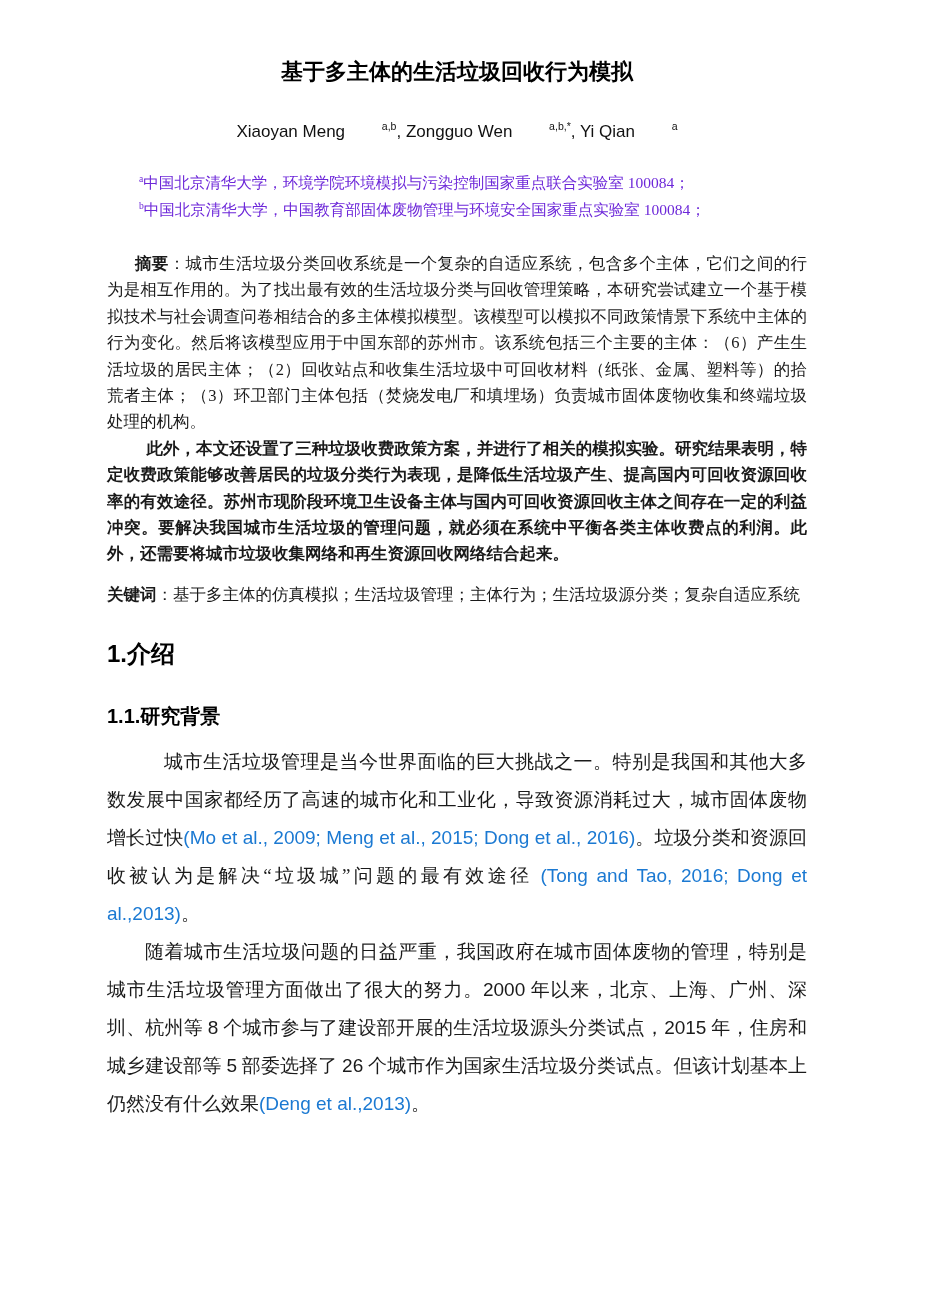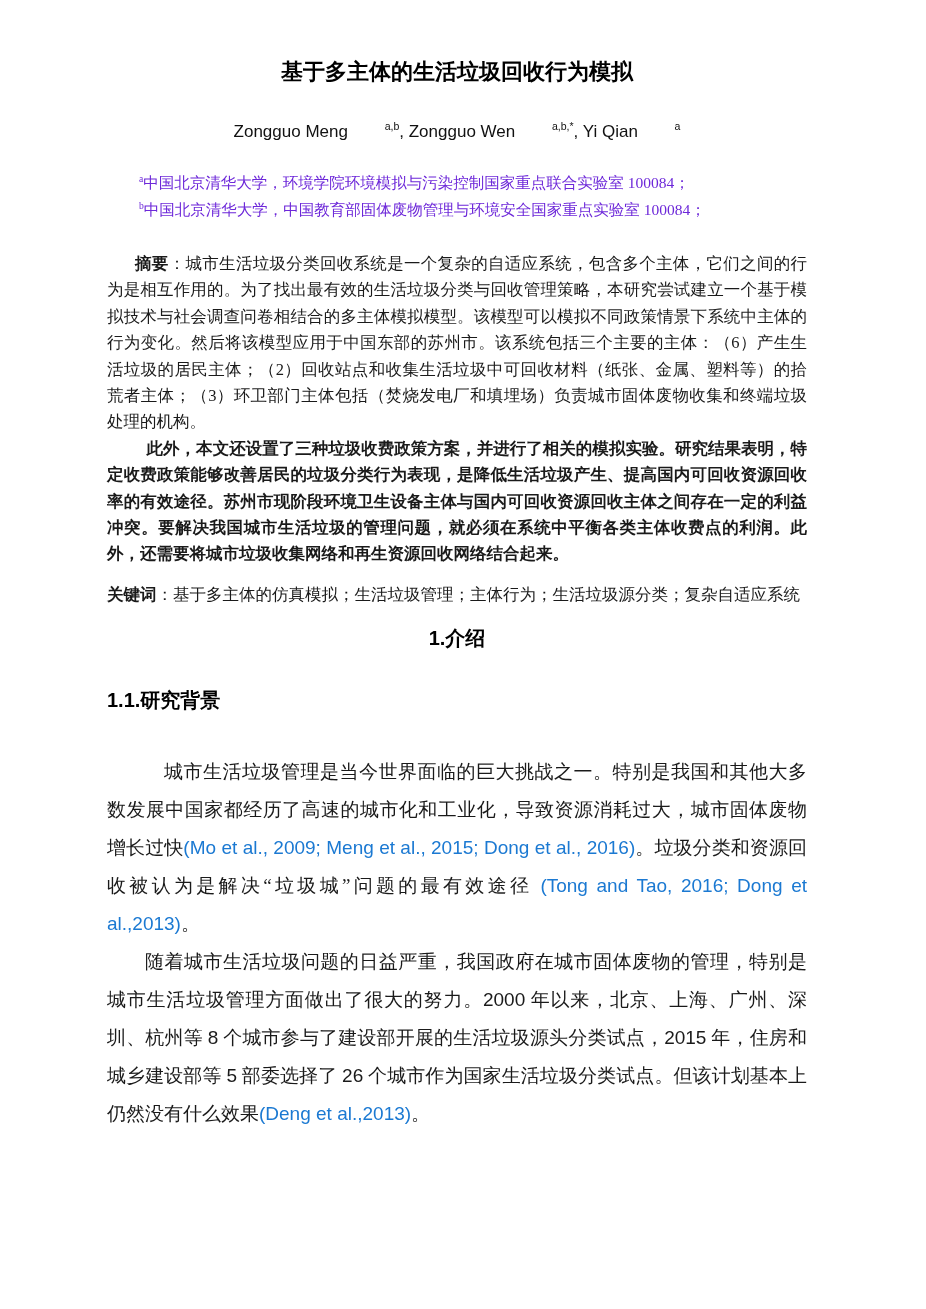--- a/index.html
+++ b/index.html
@@ -54,38 +54,37 @@
   .abstract-p1 { text-indent: 1.7em; }
   .abstract-p2 { text-indent: 2.4em; font-weight: bold; }
   .keywords-line {
     margin-top: 14px;
     font-size: 16.5px;
     line-height: 26.4px;
     text-align: justify;
     text-justify: inter-ideograph;
   }
   .section-h1 {
-    margin-top: 18px;
+    margin-top: 34px;
     font-family: "Liberation Sans", "DejaVu Sans", sans-serif;
     font-weight: bold;
-    font-size: 20px;
+    font-size: 24px;
     line-height: 24px;
     color: #000;
-    text-align: center;
   }
   .section-h2 {
     margin-top: 39px;
     font-family: "Liberation Sans", "DejaVu Sans", sans-serif;
     font-weight: bold;
     font-size: 20px;
     line-height: 22px;
     color: #000;
   }
   .body-text {
-    margin-top: 42px;
+    margin-top: 16px;
     font-size: 19px;
     line-height: 38px;
     text-align: justify;
     text-justify: inter-ideograph;
   }
   .body-text p { margin: 0; }
   .body-p1 { text-indent: 3em; }
   .body-p2 { text-indent: 2em; }
 
   
@@ -105,21 +104,21 @@
     cursor: pointer;
   }
 </style>
 </head>
 <body>
 
 <div class="page">
 
   <div class="paper-title">基于多主体的生活垃圾回收行为模拟</div>
 
-  <div class="author-line"><span>Zongguo Meng </span><span class="seg-sup">a,b</span><span>, Zongguo Wen </span><span class="seg-sup">a,b,*</span><span>, Yi Qian </span><span class="seg-sup">a</span></div>
+  <div class="author-line"><span>Xiaoyan Meng </span><span class="seg-sup">a,b</span><span>, Zongguo Wen </span><span class="seg-sup">a,b,*</span><span>, Yi Qian </span><span class="seg-sup">a</span></div>
 
   <div class="affiliations">
     <div><span class="seg-sup">a</span><span>中国北京清华大学，环境学院环境模拟与污染控制国家重点联合实验室 100084；</span></div>
     <div><span class="seg-sup">b</span><span>中国北京清华大学，中国教育部固体废物管理与环境安全国家重点实验室 100084；</span></div>
   </div>
 
   <div class="abstract-block">
     <p class="abstract-p1"><span class="seg-b">摘要</span><span>：城市生活垃圾分类回收系统是一个复杂的自适应系统，包含多个主体，它们之间的行为是相互作用的。为了找出最有效的生活垃圾分类与回收管理策略，本研究尝试建立一个基于模拟技术与社会调查问卷相结合的多主体模拟模型。该模型可以模拟不同政策情景下系统中主体的行为变化。然后将该模型应用于中国东部的苏州市。该系统包括三个主要的主体：（6）产生生活垃圾的居民主体；（2）回收站点和收集生活垃圾中可回收材料（纸张、金属、塑料等）的拾荒者主体；（3）环卫部门主体包括（焚烧发电厂和填埋场）负责城市固体废物收集和终端垃圾处理的机构。</span></p>
     <p class="abstract-p2"><span>此外，本文还设置了三种垃圾收费政策方案，并进行了相关的模拟实验。研究结果表明，特定收费政策能够改善居民的垃圾分类行为表现，是降低生活垃圾产生、提高国内可回收资源回收率的有效途径。苏州市现阶段环境卫生设备主体与国内可回收资源回收主体之间存在一定的利益冲突。要解决我国城市生活垃圾的管理问题，就必须在系统中平衡各类主体收费点的利润。此外，还需要将城市垃圾收集网络和再生资源回收网络结合起来。</span></p>
   </div>

